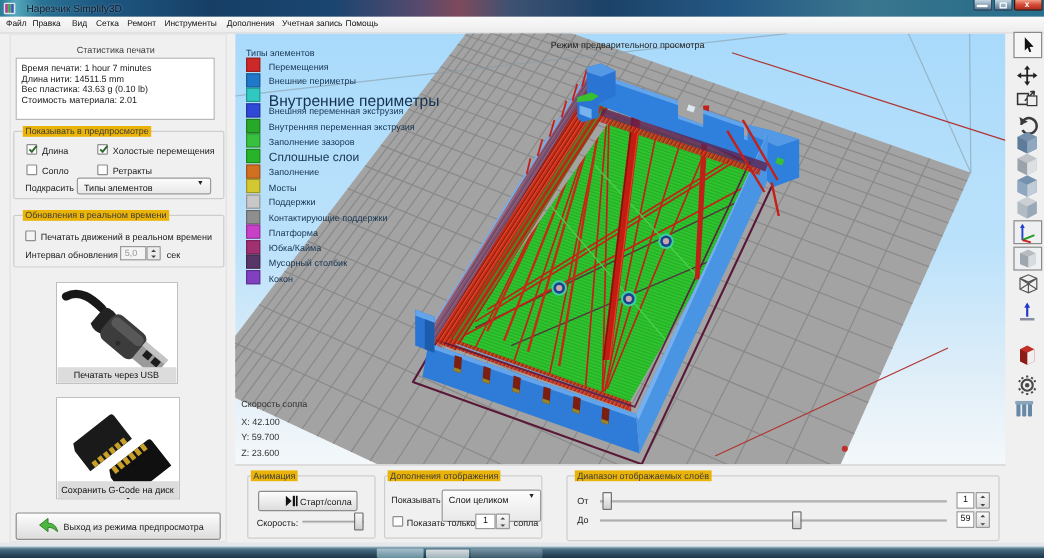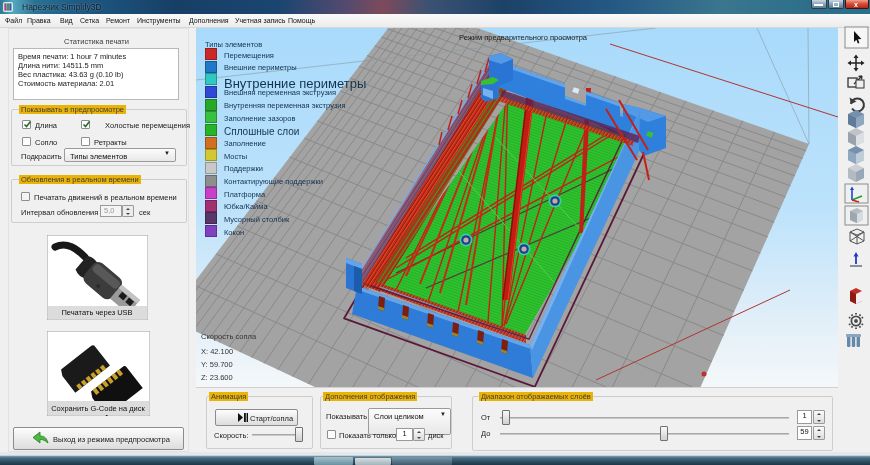--- a/index.html
+++ b/index.html
@@ -53,21 +53,21 @@
 <div class="gbl" style="left:19px;top:105px">Показывать в предпросмотре</div>
 <div class="cb" style="left:22px;top:120px"></div>
 <svg class="abs" style="left:23px;top:120px" width="9" height="9">
     <path d="M1.5 4.5 L3.5 6.5 L7.5 1.5" stroke="#2a6a2a" stroke-width="1.6" fill="none"></path>
   </svg>
 <div class="lbl" style="left:35px;top:121px">Длина</div>
 <div class="cb" style="left:81px;top:120px"></div>
 <svg class="abs" style="left:82px;top:120px" width="9" height="9">
     <path d="M1.5 4.5 L3.5 6.5 L7.5 1.5" stroke="#2a6a2a" stroke-width="1.6" fill="none"></path>
   </svg>
-<div class="lbl" style="left:105px;top:121px">Холостые перемещения</div>
+<div class="lbl" style="left:94px;top:121px">Холостые перемещения</div>
 <div class="cb" style="left:22px;top:137px"></div>
 <div class="lbl" style="left:35px;top:138px">Сопло</div>
 <div class="cb" style="left:81px;top:137px"></div>
 <div class="lbl" style="left:94px;top:138px">Ретракты</div>
 <div class="lbl" style="left:21px;top:152px">Подкрасить</div>
 <div class="dd" style="left:64px;top:148px;width:112px;height:14px">
     <span style="position:absolute;left:5px;top:3px">Типы элементов</span>
     <span style="position:absolute;right:5px;top:1px;font-size:6px;color:#222">▼</span>
   </div>
 <div class="gb" style="left:11px;top:179px;width:176px;height:44px"></div>
@@ -470,21 +470,21 @@
 <div class="gbl" style="left:323px;top:392px">Дополнения отображения</div>
 <div class="lbl" style="left:326px;top:412px">Показывать</div>
 <div class="dd" style="left:368px;top:408px;width:83px;height:27px">
     <span style="position:absolute;left:5px;top:3px">Слои целиком</span>
     <span style="position:absolute;right:4px;top:2px;font-size:6px;color:#222">▼</span>
   </div>
 <div class="cb" style="left:327px;top:430px"></div>
 <div class="lbl" style="left:339px;top:431px">Показать только</div>
 <div class="numbox" style="left:396px;top:428px;width:17px;height:13px">1</div>
 <div class="spin" style="left:413px;top:428px;height:13px"></div>
-<div class="lbl" style="left:428px;top:431px">диск</div>
+<div class="lbl" style="left:428px;top:431px">сопла</div>
 <div class="gb" style="left:472px;top:396px;width:361px;height:55px"></div>
 <div class="gbl" style="left:479px;top:392px">Диапазон отображаемых слоёв</div>
 <div class="lbl" style="left:481px;top:413px">От</div>
 <div class="groove" style="left:500px;top:417px;width:289px"></div>
 <div class="thumb" style="left:502px;top:410px"></div>
 <div class="numbox" style="left:797px;top:410px;width:15px;height:14px">1</div>
 <div class="spin" style="left:813px;top:410px;height:14px"></div>
 <div class="lbl" style="left:481px;top:429px">До</div>
 <div class="groove" style="left:500px;top:433px;width:289px"></div>
 <div class="thumb" style="left:660px;top:426px"></div>

